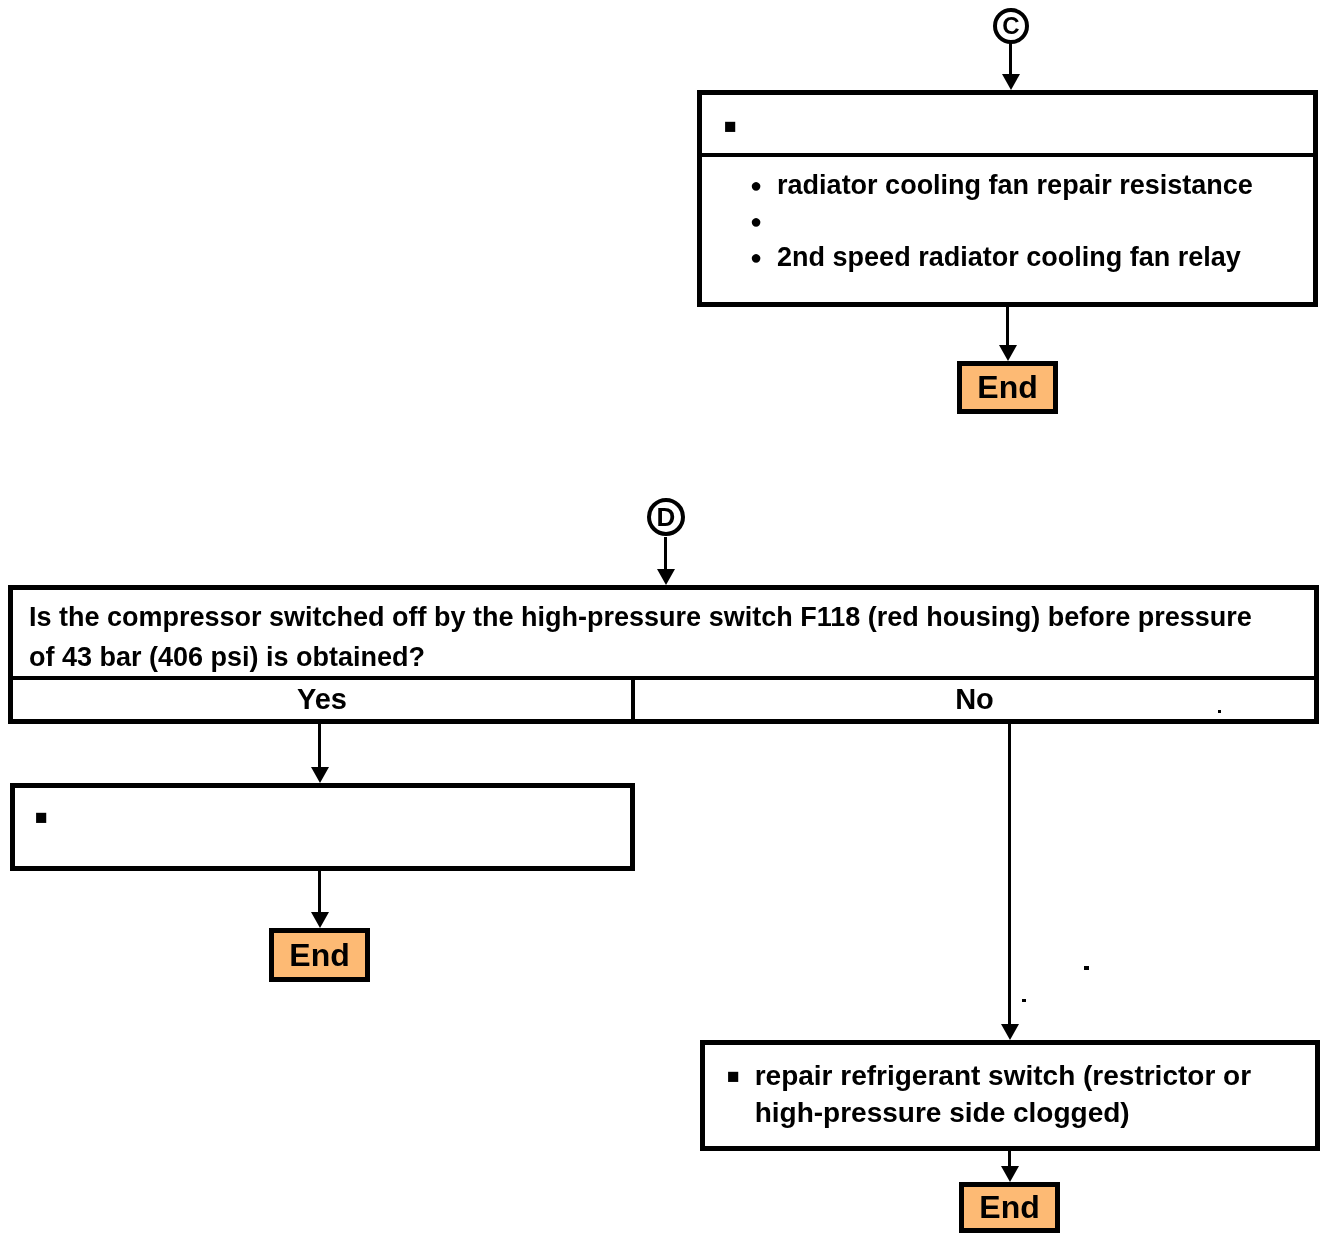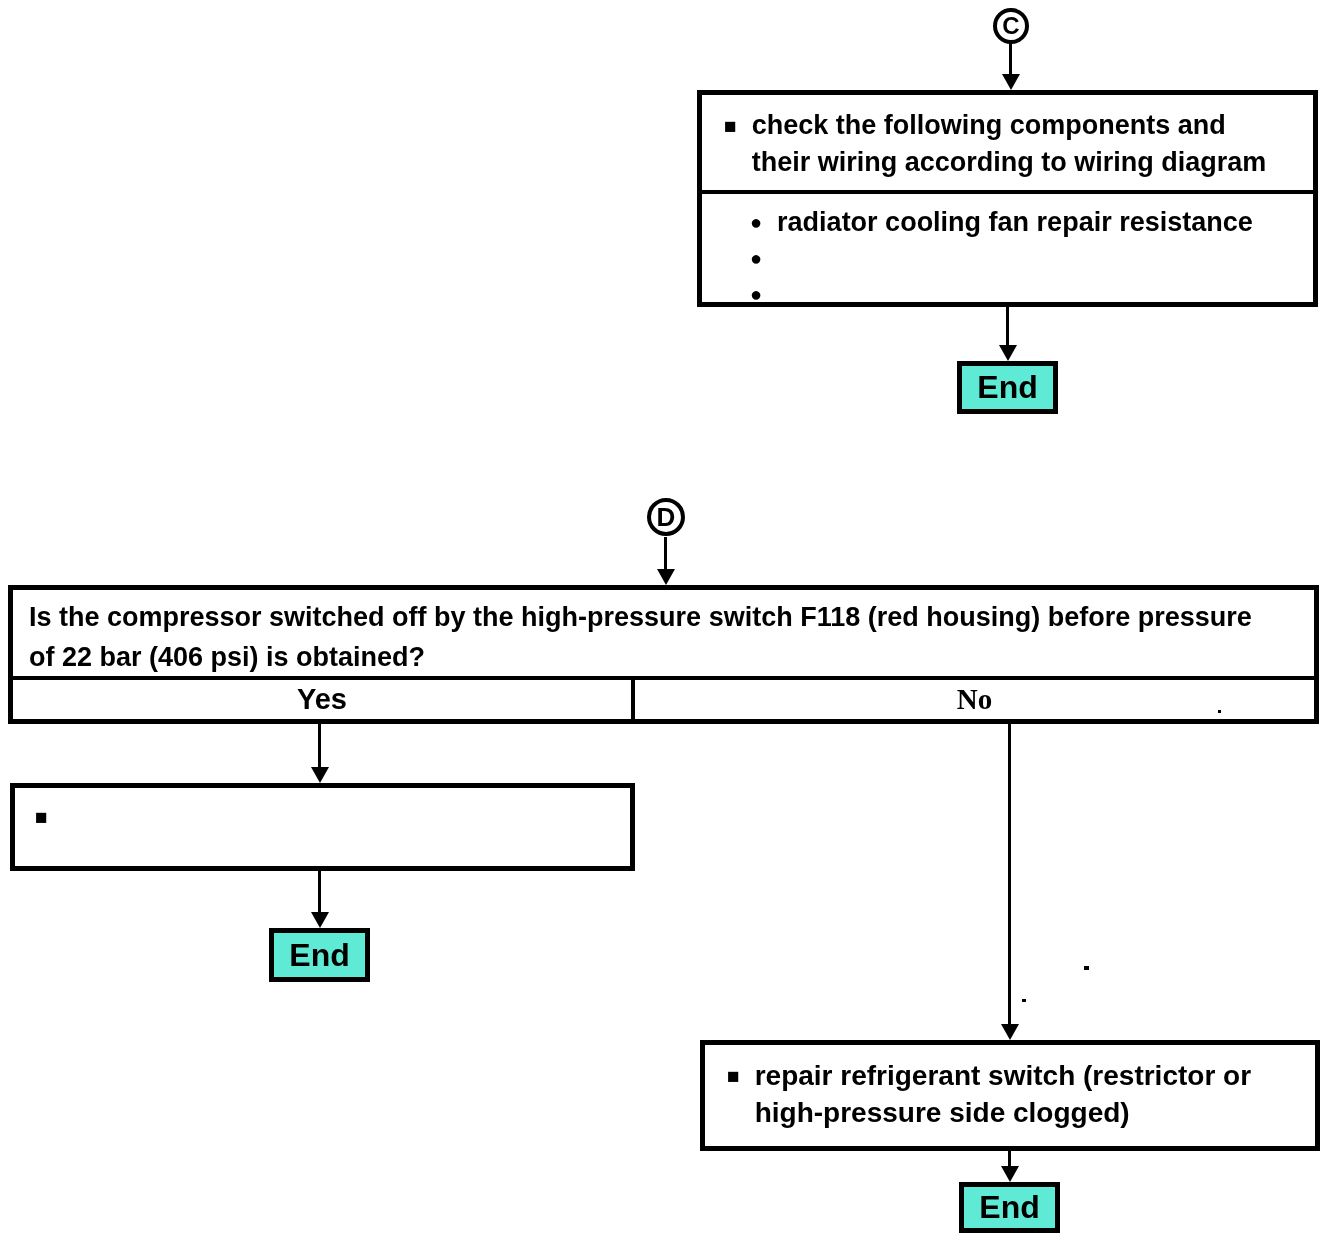--- a/index.html
+++ b/index.html
@@ -13,21 +13,21 @@
     position:absolute;border:4px solid #000;border-radius:50%;box-sizing:border-box;
     display:flex;align-items:center;justify-content:center;background:#fff;
   }
   .vline{position:absolute;width:3px;background:#000;}
   .ahead{
     position:absolute;width:0;height:0;
     border-left:9px solid transparent;border-right:9px solid transparent;
     border-top:16px solid #000;
   }
   .end-box{
-    position:absolute;border:5px solid #000;box-sizing:border-box;background:#5eead4;
+    position:absolute;border:5px solid #000;box-sizing:border-box;background:#fdba74;
     display:flex;align-items:center;justify-content:center;font-size:32px;
   }
   .sq{font-size:21px;flex:0 0 auto;}
   .dot{font-size:20px;flex:0 0 auto;}
   .txt{white-space:pre-line;}
   
   .check-box{width:621px;height:217px;}
   .check-header{padding:12px 10px 9px 22px;gap:15px;font-size:27px;line-height:37px;display:flex;}
   .check-header .sq{line-height:37px;}
   .bullet-list{border-top:4px solid #000;padding:10px 10px 10px 48px;}
@@ -35,21 +35,21 @@
   .bullet-row .dot{line-height:36px;}
   
   .question-box{width:1311px;height:139px;}
   .question-text{
     padding:7px 14px 0 16px;font-size:27px;line-height:40px;height:86px;
     box-sizing:border-box;white-space:pre-line;
   }
   .yn-row{display:flex;border-top:4px solid #000;height:39px;}
   .yn-cell{display:flex;align-items:center;justify-content:center;font-size:29px;}
   .yn-yes{width:618px;border-right:4px solid #000;flex:0 0 auto;}
-  .yn-no{flex:1 1 auto;font-family:Liberation Serif, serif;}
+  .yn-no{flex:1 1 auto;}
   
   .action-box{display:flex;gap:15px;font-size:28px;line-height:37px;}
   .replace-box{width:625px;height:88px;padding:10px 10px 8px 20px;}
   .repair-box{width:620px;height:111px;padding:12px 10px 8px 22px;}
   .action-box .sq{line-height:37px;}
   .speck{position:absolute;background:#000;}
 </style>
 </head>
 <body>
 
@@ -58,54 +58,53 @@
   <div class="circle" style="left:993px;top:8px;width:36px;height:36px;font-size:24px;">
     <span>C</span>
   </div>
 
   <div class="vline" style="left:1009px;top:43px;height:35px;"></div>
   <div class="ahead" style="left:1002px;top:74px;"></div>
 
   <div class="box check-box" style="left:697px;top:90px;">
     <div class="check-header">
       <span class="sq">■</span>
-      <div class="txt">check the following components and
-their wiring according to wiring diagram</div>
     </div>
     <div class="bullet-list">
       <div class="bullet-row">
         <span class="dot">●</span>
         <div class="txt">radiator cooling fan repair resistance</div>
       </div>
       <div class="bullet-row">
         <span class="dot">●</span>
       </div>
       <div class="bullet-row">
         <span class="dot">●</span>
+        <div class="txt">2nd speed radiator cooling fan relay</div>
       </div>
     </div>
   </div>
 
   <div class="vline" style="left:1006px;top:307px;height:40px;"></div>
   <div class="ahead" style="left:999px;top:345px;"></div>
 
   <div class="end-box" style="left:957px;top:361px;width:101px;height:53px;">
     <span>End</span>
   </div>
 
   <div class="circle" style="left:647px;top:498px;width:38px;height:38px;font-size:26px;">
     <span>D</span>
   </div>
 
   <div class="vline" style="left:664px;top:537px;height:33px;"></div>
   <div class="ahead" style="left:657px;top:569px;"></div>
 
   <div class="box question-box" style="left:8px;top:585px;">
     <div class="question-text">Is the compressor switched off by the high-pressure switch F118 (red housing) before pressure
-of 22 bar (406 psi) is obtained?</div>
+of 43 bar (406 psi) is obtained?</div>
     <div class="yn-row">
       <div class="yn-cell yn-yes">
         <span>Yes</span>
       </div>
       <div class="yn-cell yn-no">
         <span>No</span>
       </div>
     </div>
   </div>
 

